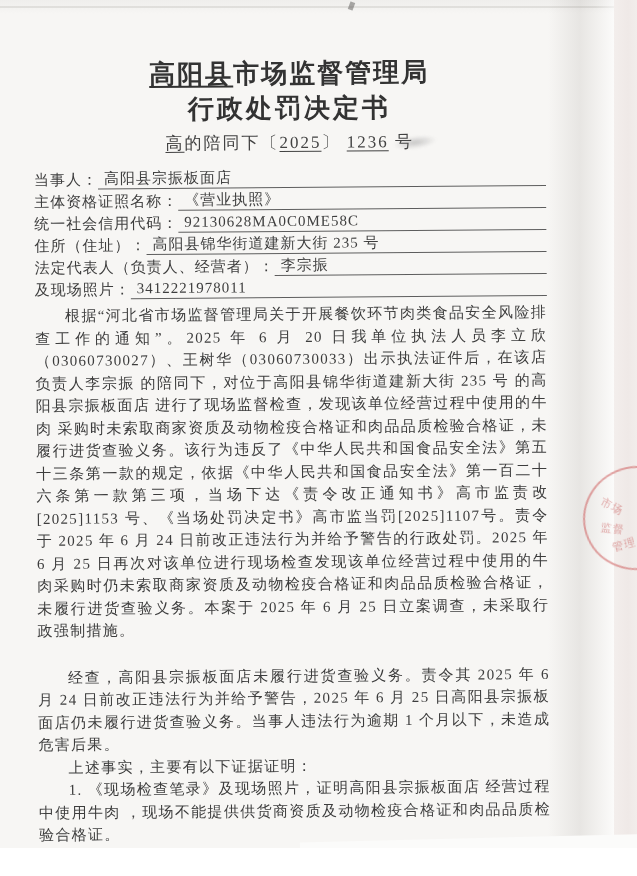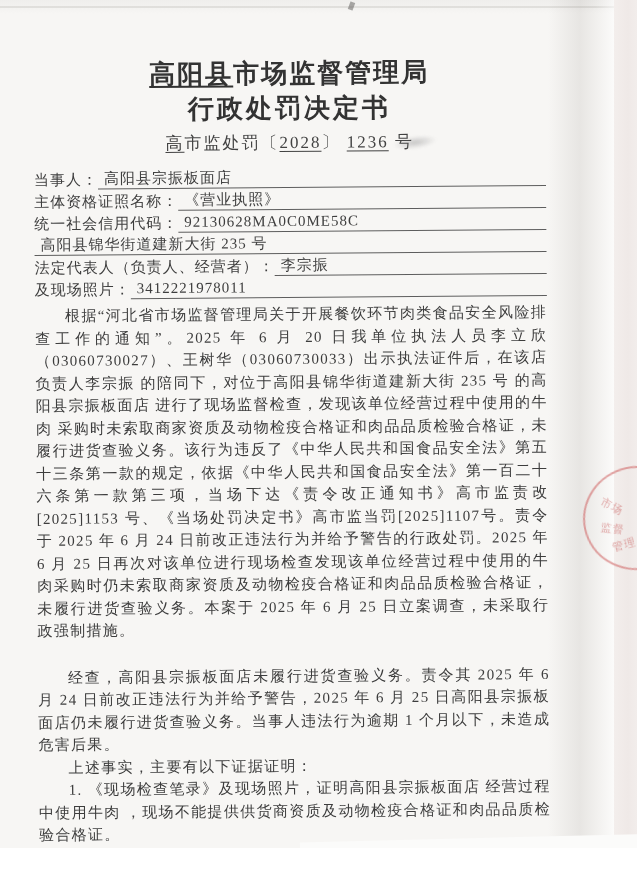--- a/index.html
+++ b/index.html
@@ -68,36 +68,37 @@
   <div class="crease-top"></div>
   <div class="curl-band"></div>
   <div class="right-strip"></div>
 
   <div class="content">
 
     <h1 class="t1"><span class="u">高阳县</span><span>市场监督管理局</span></h1>
 
     <h2 class="t2">行政处罚决定书</h2>
 
-    <div class="doc-no"><span class="u">高</span><span>市监处罚</span><span>〔</span><span class="u">2028</span><span>〕</span>&nbsp;<span class="u">1236</span>&nbsp;<span>号</span></div>
+    <div class="doc-no"><span class="u">高</span><span>的陪同下</span><span>〔</span><span class="u">2025</span><span>〕</span>&nbsp;<span class="u">1236</span>&nbsp;<span>号</span></div>
 
     <div class="fields">
       <div class="frow">
         <span class="flabel">当事人：</span>
         <span class="fvalue">高阳县宗振板面店</span>
       </div>
       <div class="frow">
         <span class="flabel">主体资格证照名称：</span>
         <span class="fvalue">《营业执照》</span>
       </div>
       <div class="frow">
         <span class="flabel">统一社会信用代码：</span>
         <span class="fvalue">92130628MA0C0ME58C</span>
       </div>
       <div class="frow">
+        <span class="flabel">住所（住址）：</span>
         <span class="fvalue">高阳县锦华街道建新大街 235 号</span>
       </div>
       <div class="frow">
         <span class="flabel">法定代表人（负责人、经营者）：</span>
         <span class="fvalue">李宗振</span>
       </div>
       <div class="frow">
         <span class="flabel">及现场照片：</span>
         <span class="fvalue">3412221978011</span>
       </div>

